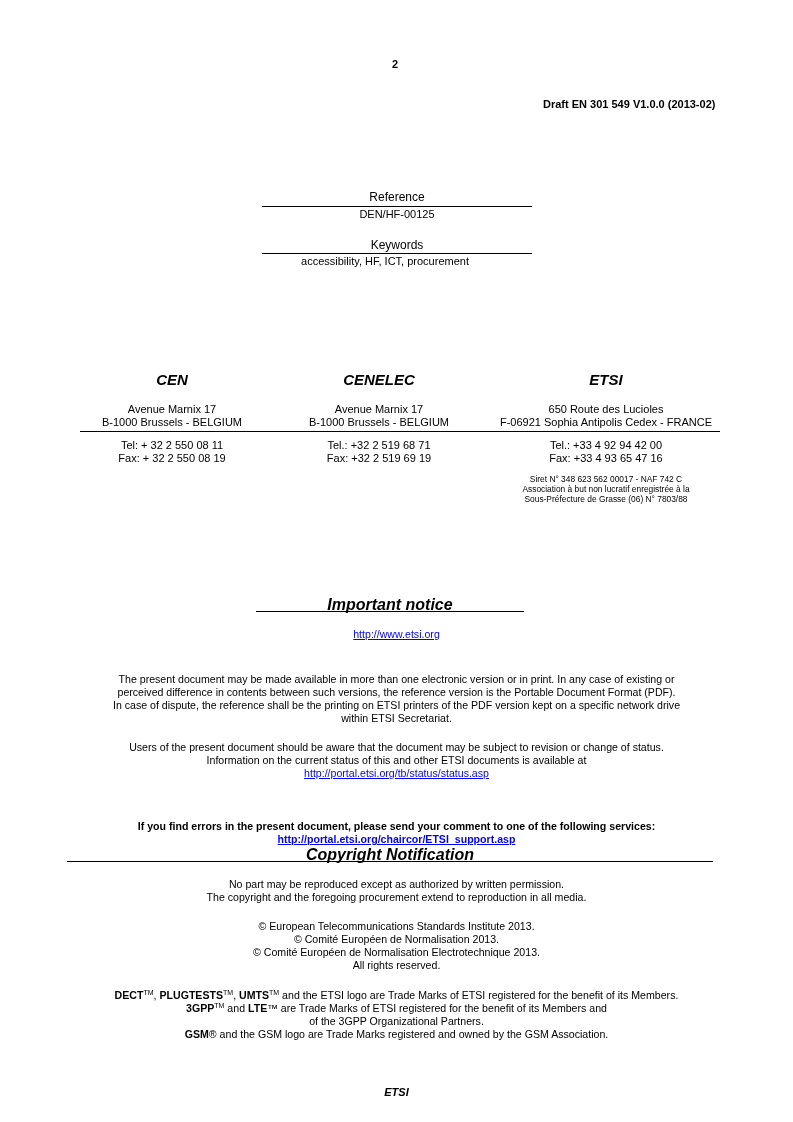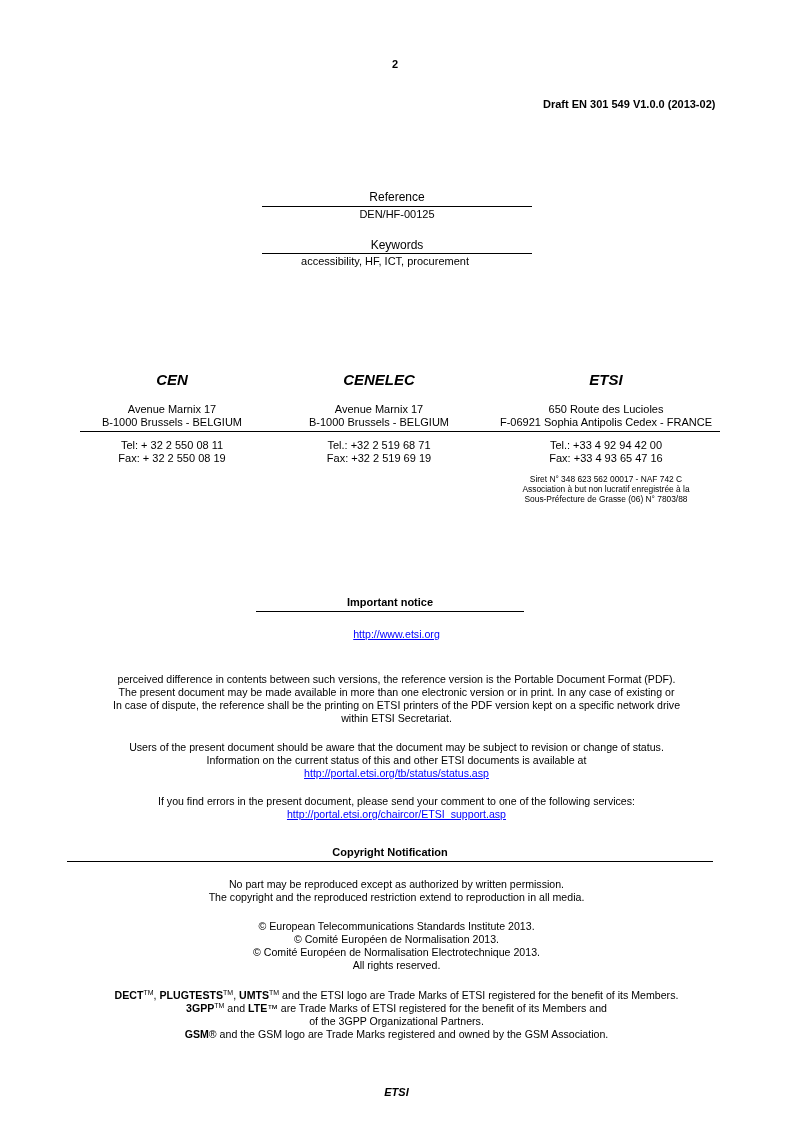--- a/index.html
+++ b/index.html
@@ -11,21 +11,21 @@
   .center { text-align: center; }
   .hdr { font-weight: bold; font-size: 11px; top: 58px; }
   .serif { font-family: Liberation Sans, sans-serif; font-size: 12px; }
   .sans { font-family: "Liberation Sans", sans-serif; font-size: 11px; }
   .rule { position: absolute; height: 1px; background: #000; }
   .org-name { font-weight: bold; font-style: italic; font-size: 15px; }
   .col { position: absolute; text-align: center; font-size: 11px; line-height: 13px; white-space: nowrap; }
   .small { font-size: 8.4px; line-height: 10px; }
   .link { color: #0000ff; text-decoration: underline; }
   .para { position: absolute; left: 40px; width: 713px; text-align: center; font-size: 10.6px; line-height: 13px; }
-  .section-title { font-weight: bold; font-size: 11px; }
+  .section-title { font-weight: bold; font-style: italic; font-size: 16px; }
   sup { font-size: 7px; vertical-align: 4px; line-height: 0; }
   b { font-weight: bold; }
 </style>
 </head>
 <body>
 
 <div class="abs hdr" style="left:392px;">2</div>
 <div class="abs hdr" style="left:543px;margin-top:40px;">Draft EN 301 549 V1.0.0 (2013-02)</div>
 
 <div class="abs center serif" style="left:262px; width:270px; top:190px;">Reference</div>
@@ -73,43 +73,43 @@
 <div class="rule" style="left:80px; width:640px; top:431px;"></div>
 
 <div class="abs center section-title" style="left:256px; width:268px; top:596px;">Important notice</div>
 <div class="rule" style="left:256px; width:268px; top:611px;"></div>
 
 <div class="para" style="top:628px;">
   <div><a class="link" href="#">http://www.etsi.org</a></div>
 </div>
 
 <div class="para" style="top:673px;">
+  <div>The present document may be made available in more than one electronic version or in print. In any case of existing or</div>
   <div>perceived difference in contents between such versions, the reference version is the Portable Document Format (PDF).</div>
-  <div>The present document may be made available in more than one electronic version or in print. In any case of existing or</div>
   <div>In case of dispute, the reference shall be the printing on ETSI printers of the PDF version kept on a specific network drive</div>
   <div>within ETSI Secretariat.</div>
 </div>
 
 <div class="para" style="top:741px;">
   <div>Users of the present document should be aware that the document may be subject to revision or change of status.</div>
   <div>Information on the current status of this and other ETSI documents is available at</div>
   <div><a class="link" href="#">http://portal.etsi.org/tb/status/status.asp</a></div>
 </div>
 
-<div class="para" style="top:795px;">
+<div class="para" style="top:820px;font-weight:bold;">
   <div>If you find errors in the present document, please send your comment to one of the following services:</div>
   <div><a class="link" href="#">http://portal.etsi.org/chaircor/ETSI_support.asp</a></div>
 </div>
 
 <div class="abs center section-title" style="left:67px; width:646px; top:846px;">Copyright Notification</div>
 <div class="rule" style="left:67px; width:646px; top:861px;"></div>
 
 <div class="para" style="top:878px;">
   <div>No part may be reproduced except as authorized by written permission.</div>
-  <div>The copyright and the reproduced restriction extend to reproduction in all media.</div>
+  <div>The copyright and the foregoing procurement extend to reproduction in all media.</div>
 </div>
 
 <div class="para" style="top:920px;">
   <div>© European Telecommunications Standards Institute 2013.</div>
   <div>© Comité Européen de Normalisation 2013.</div>
   <div>© Comité Européen de Normalisation Electrotechnique 2013.</div>
   <div>All rights reserved.</div>
 </div>
 
 <div class="para" style="top:989px;">

